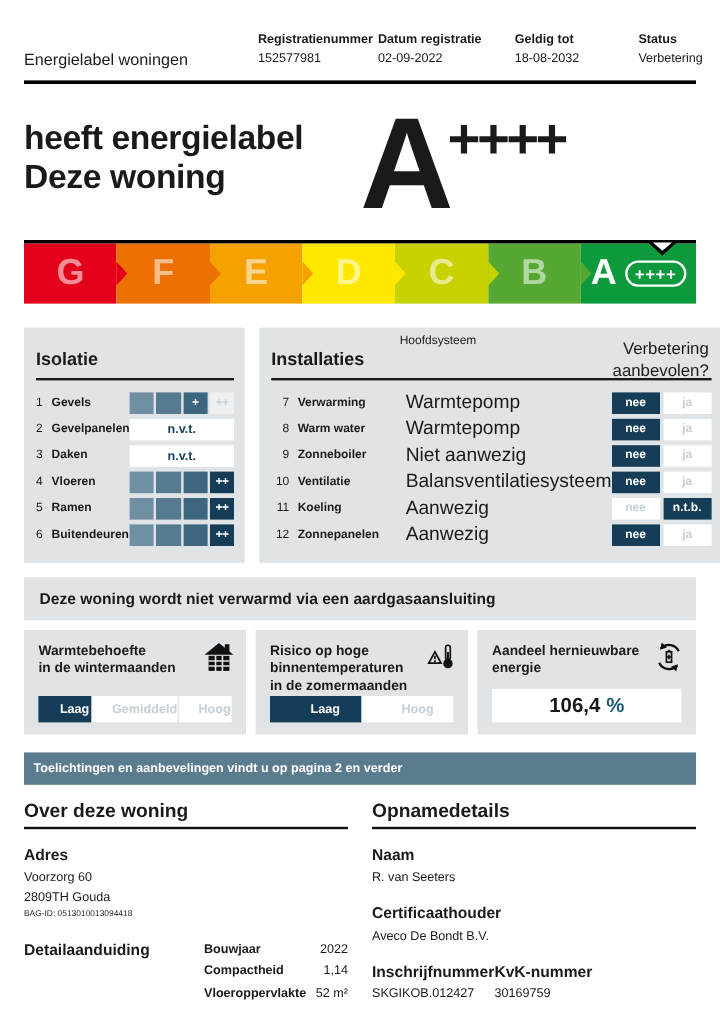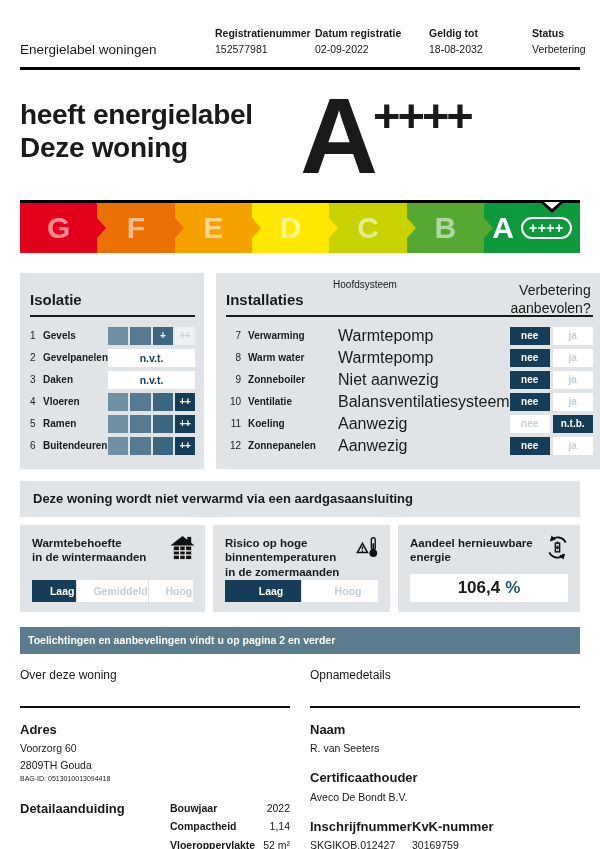--- a/index.html
+++ b/index.html
@@ -88,21 +88,21 @@
     display:flex; align-items:center; justify-content:center; font-size:17px; font-weight:bold; }
   .valuebox .unit { color:var(--pct,#1d5a75); margin-left:5px; }
 
   
   .strip { margin-top:15px; background:var(--strip,#5a7c8e); color:#fff; font-size:10.5px; font-weight:bold;
     padding:7px 8px 8px; }
 
   
   .bottom { display:flex; gap:20px; margin-top:14px; }
   .bcol { flex:1; position:relative; }
-  .bcol-title { font-size:12px; font-weight:normal; padding-bottom:24px; border-bottom:2px solid #111; margin-bottom:12px; }
+  .bcol-title { font-size:16px; font-weight:bold; padding-bottom:3px; border-bottom:2px solid #111; margin-bottom:12px; }
   .flabel { font-size:13px; font-weight:bold; line-height:1.6; }
   .ftext  { font-size:10.5px; line-height:1.6; }
   .fine   { font-size:7px; color:#222; margin-top:1px; }
   .about-mid { display:flex; margin-top:17px; }
   .about-mid .flabel { width:150px; }
   .facts { width:120px; }
   .fact { display:flex; font-size:10.5px; line-height:1.75; }
   .fact .fl { font-weight:bold; flex:1; }
   .op-row { display:flex; margin-bottom:11px; }
   .op-cell-main { width:165px; }

